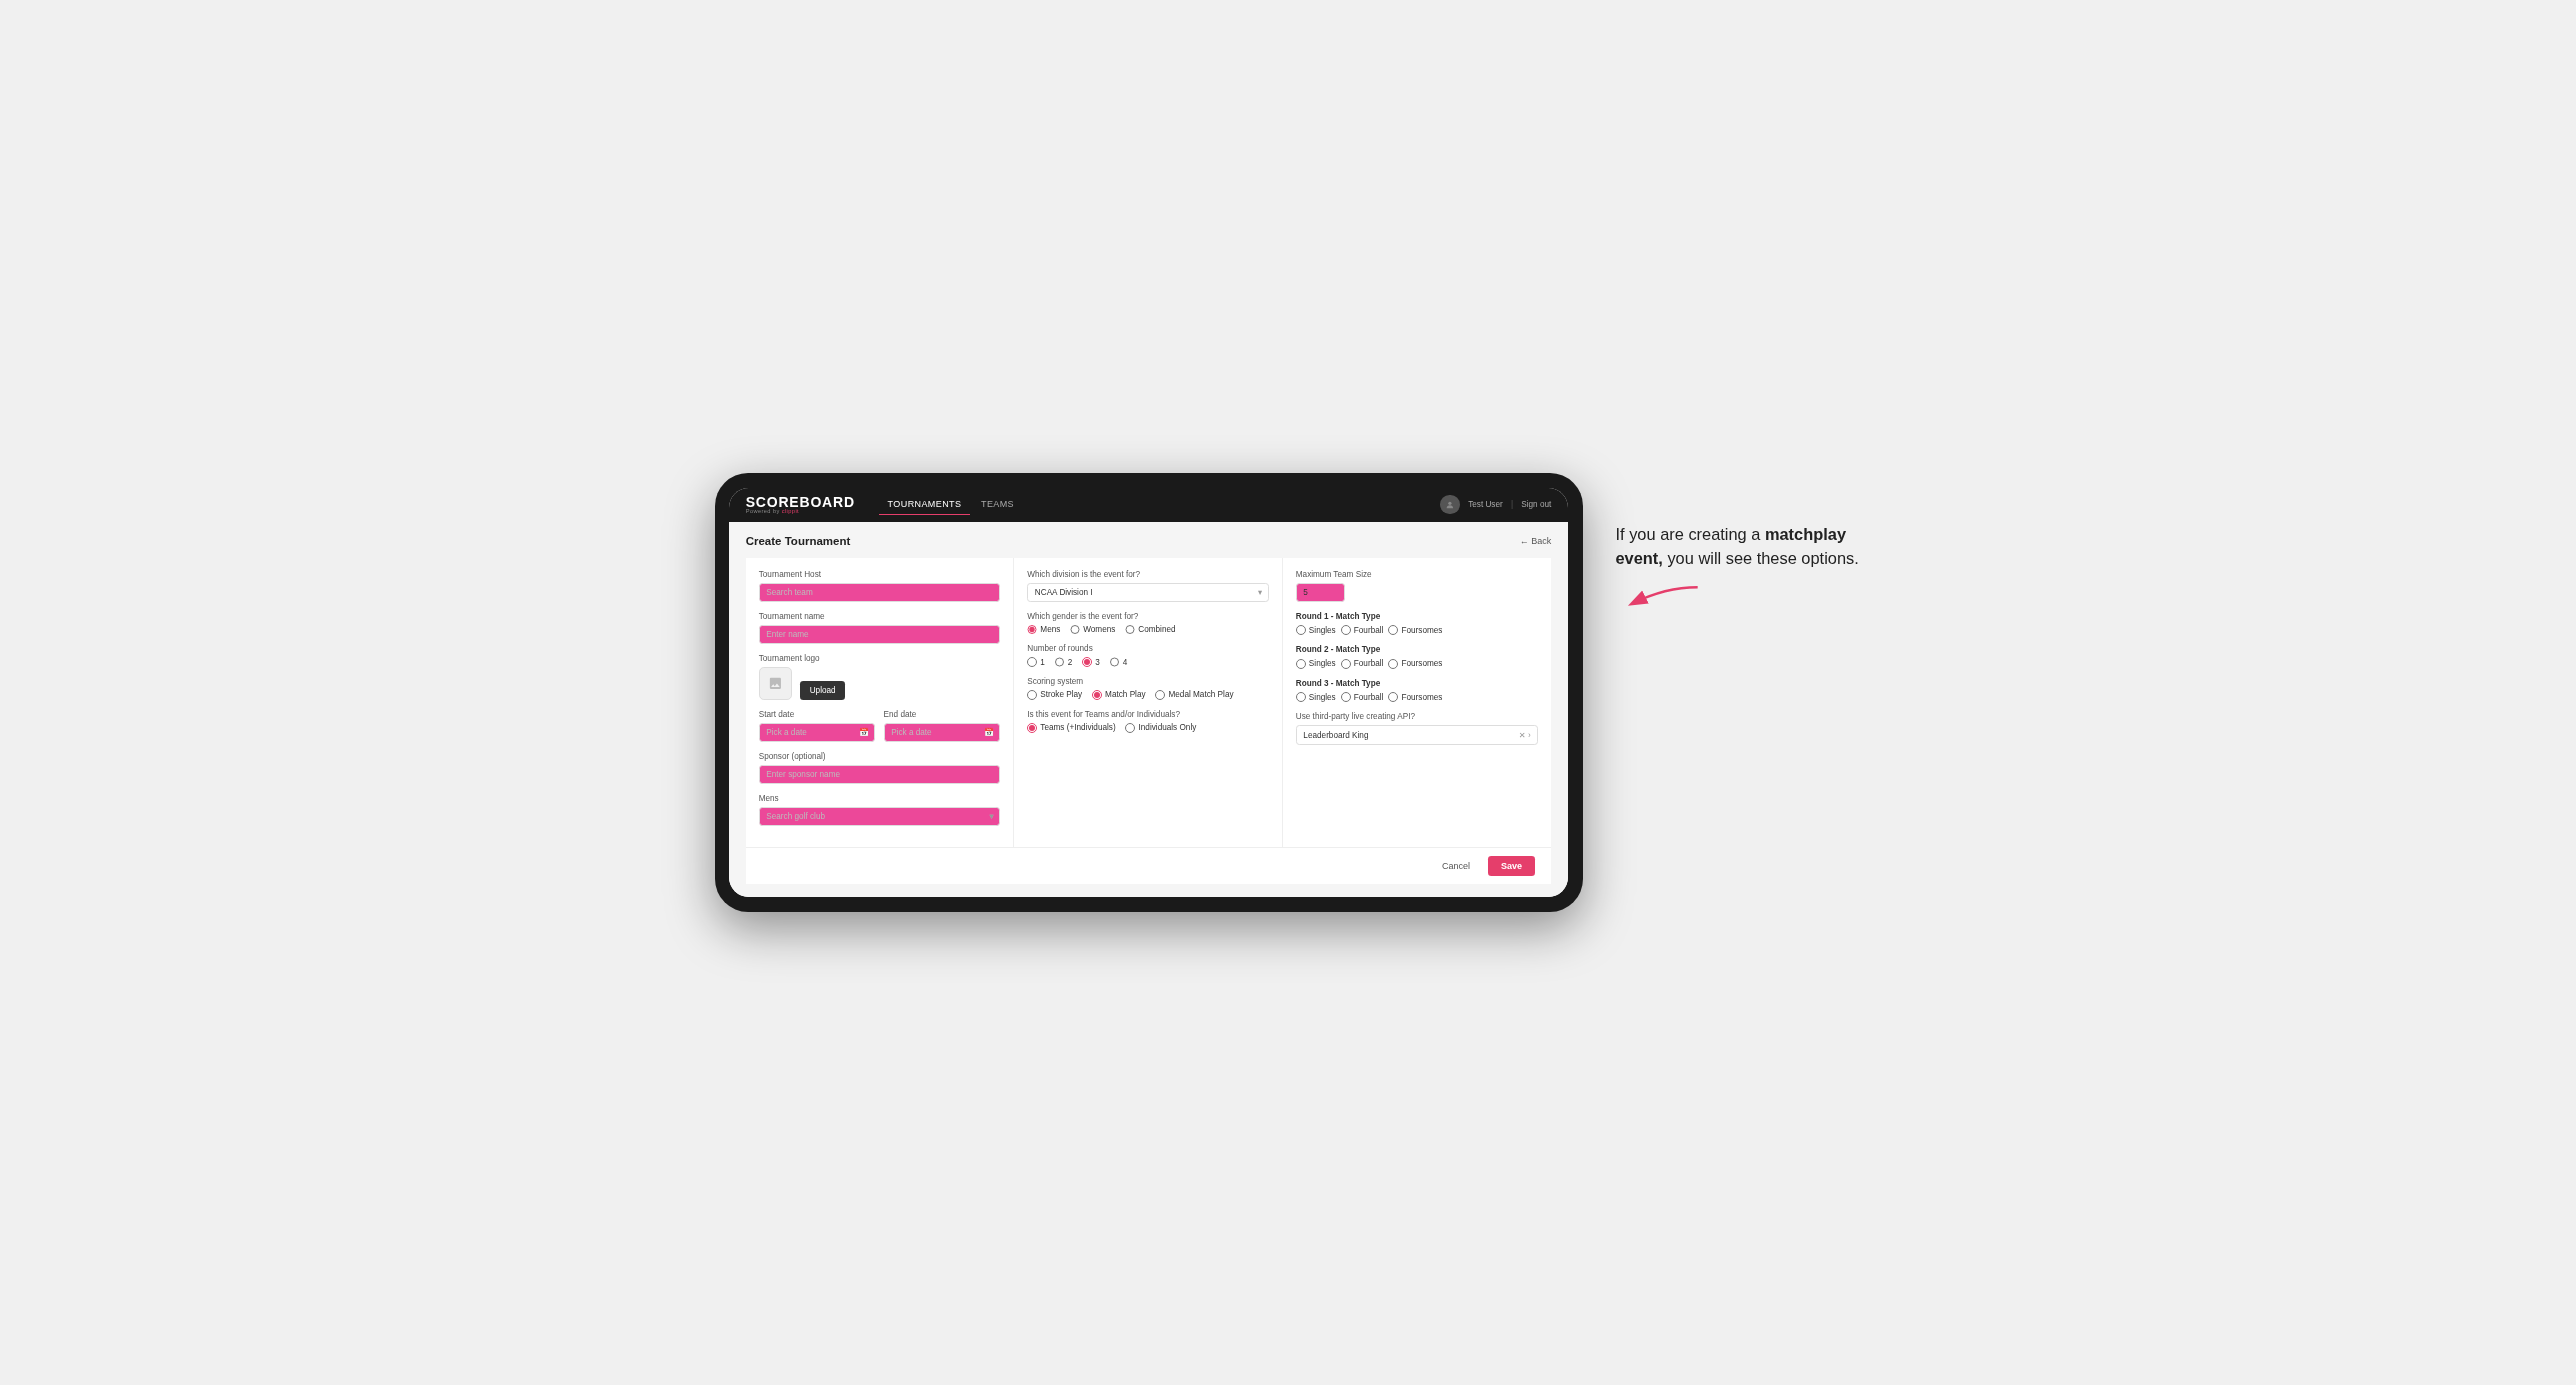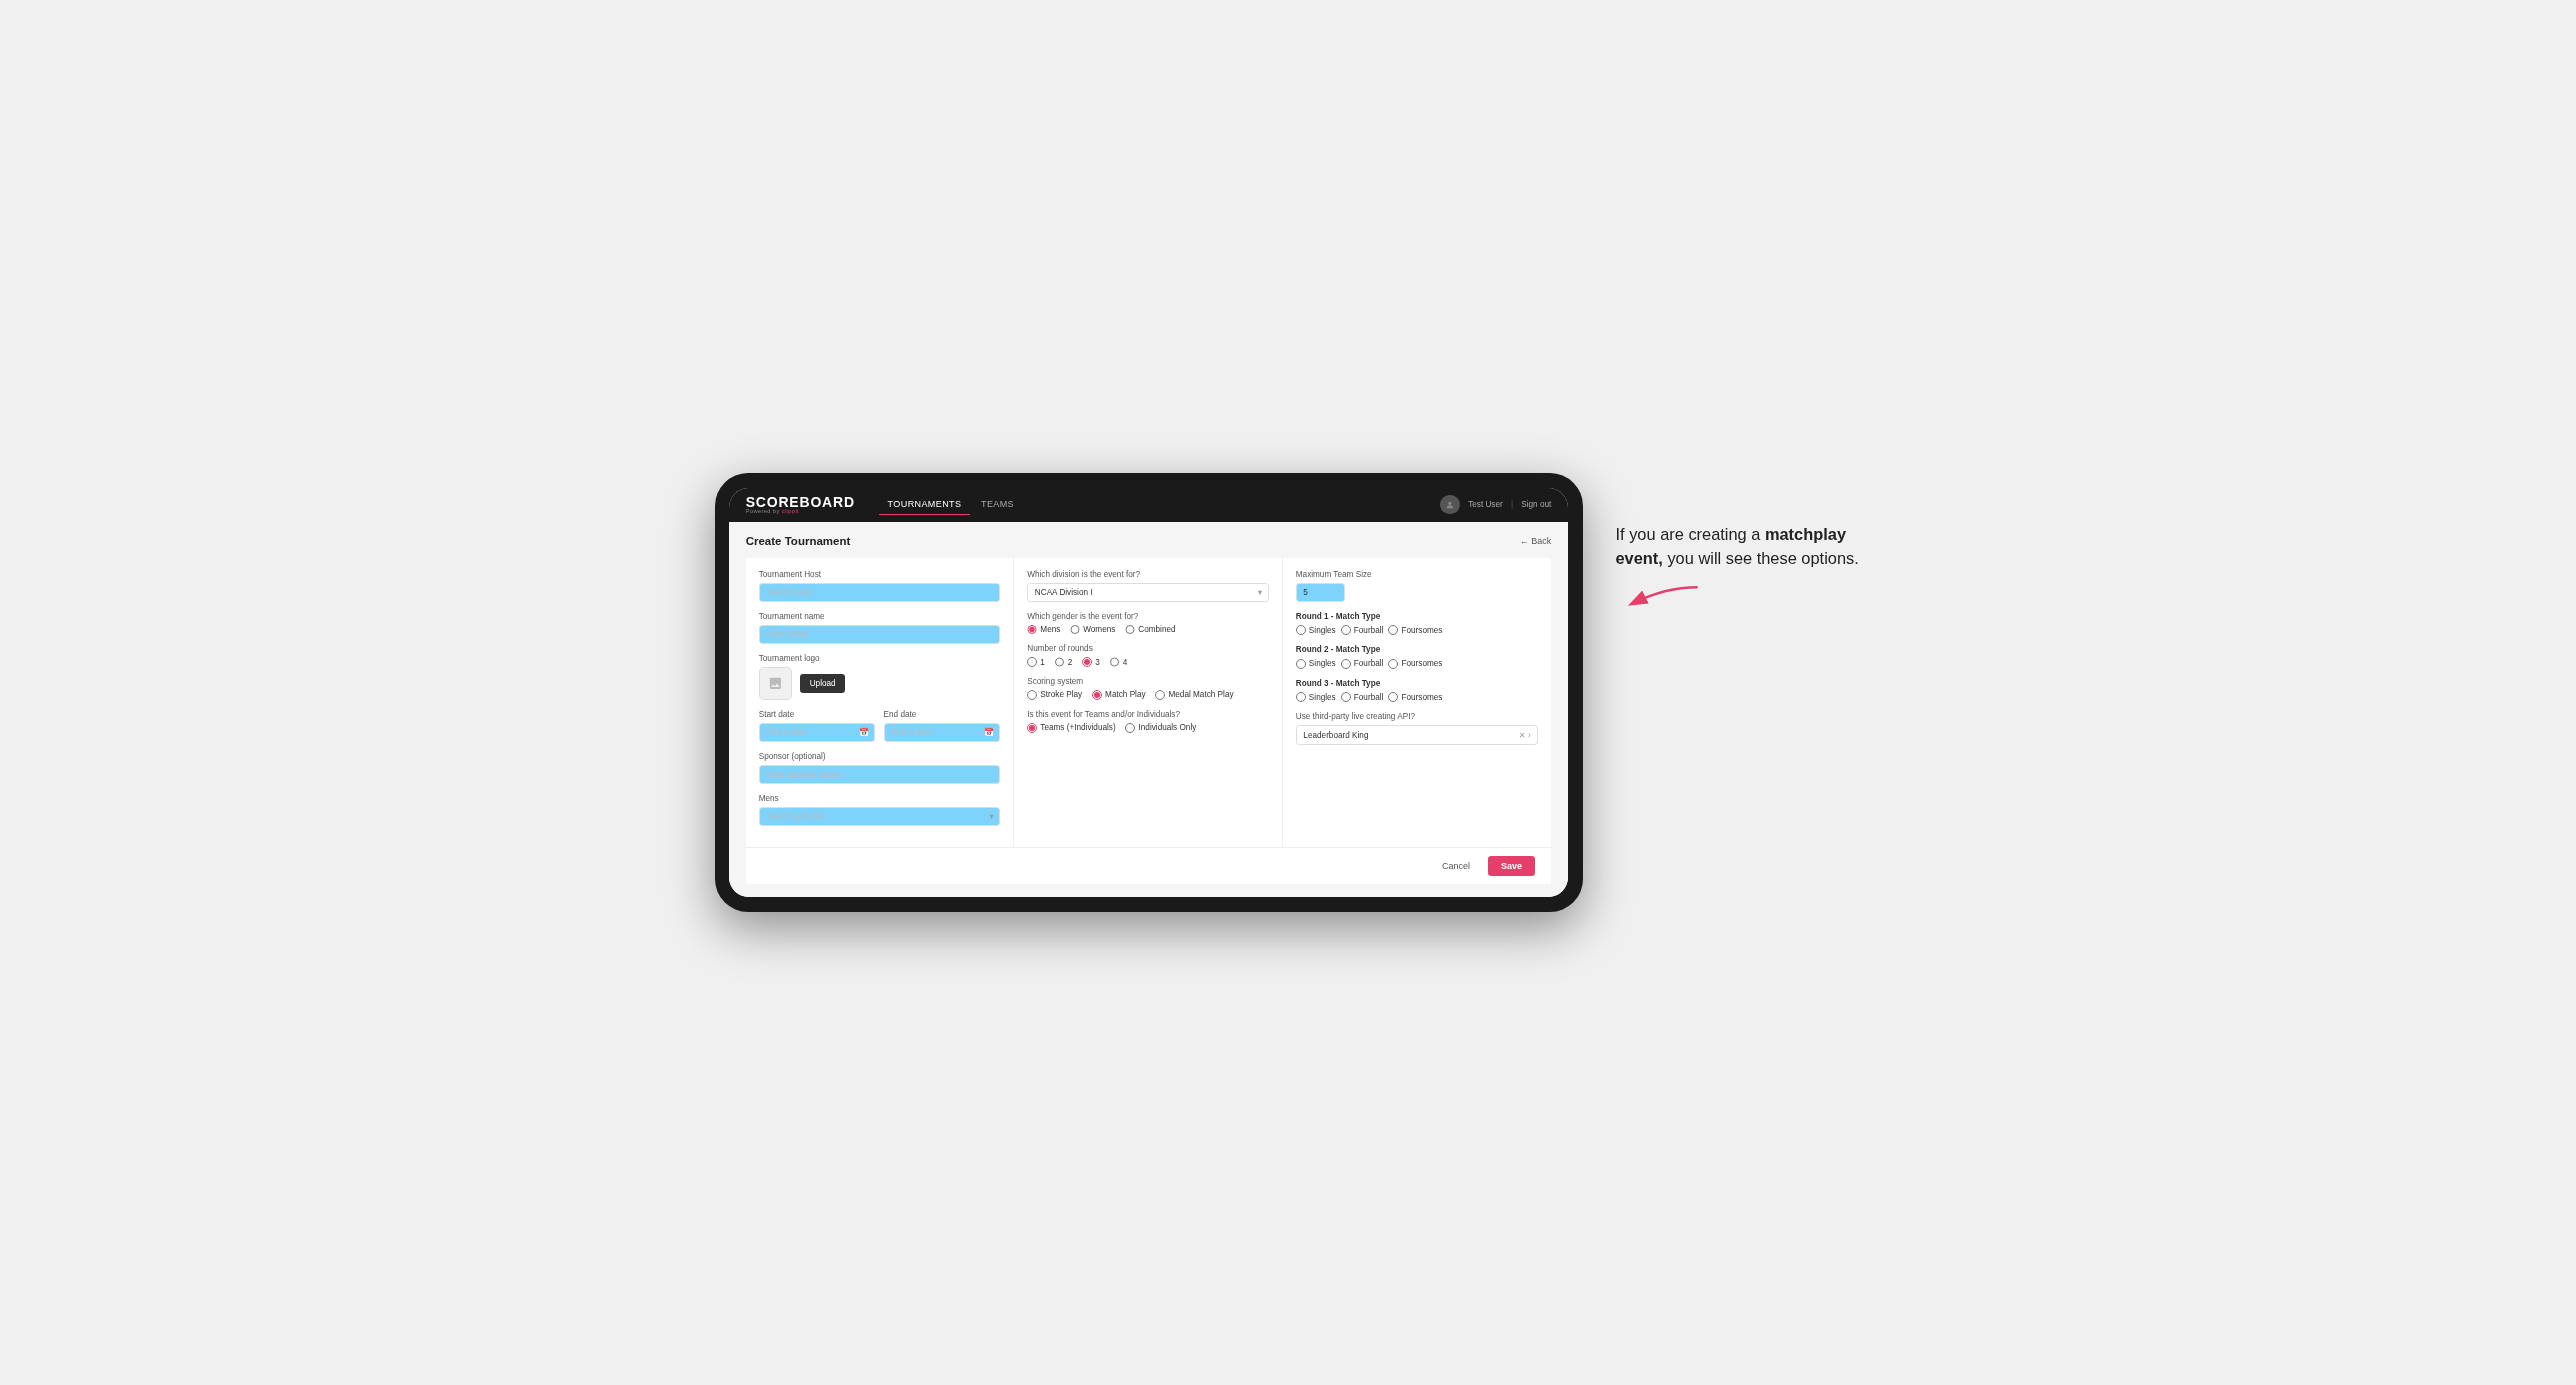--- a/index.html
+++ b/index.html
@@ -177,21 +177,21 @@
       display: block;
     }
 
     .form-input {
       width: 100%;
       border: 0.8px solid #ddd;
       border-radius: 3.3px;
       padding: 4.1px 6.6px;
       font-size: 8.2px;
       color: #333;
-      background: #7dd3fc;
+      background: #ec4899;
       outline: none;
     }
 
     .form-input::placeholder {
       color: #bbb;
     }
 
     .form-select {
       width: 100%;
       border: 0.8px solid #ddd;
@@ -215,21 +215,21 @@
       right: 6.6px;
       top: 50%;
       transform: translateY(-50%);
       color: #999;
       font-size: 8.2px;
       pointer-events: none;
     }
 
     .logo-upload-area {
       display: flex;
-      align-items: center;
+      align-items: flex-end;
       gap: 8.2px;
       margin-top: 4.1px;
     }
 
     .logo-placeholder {
       width: 33px;
       height: 33px;
       background: #f0f0f0;
       border-radius: 4.9px;
       display: flex;

